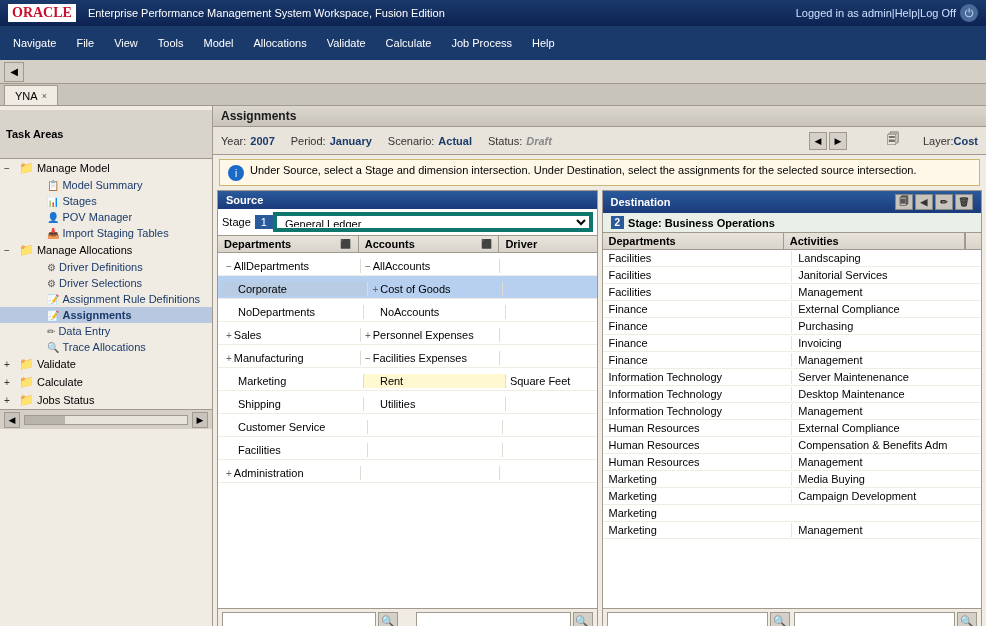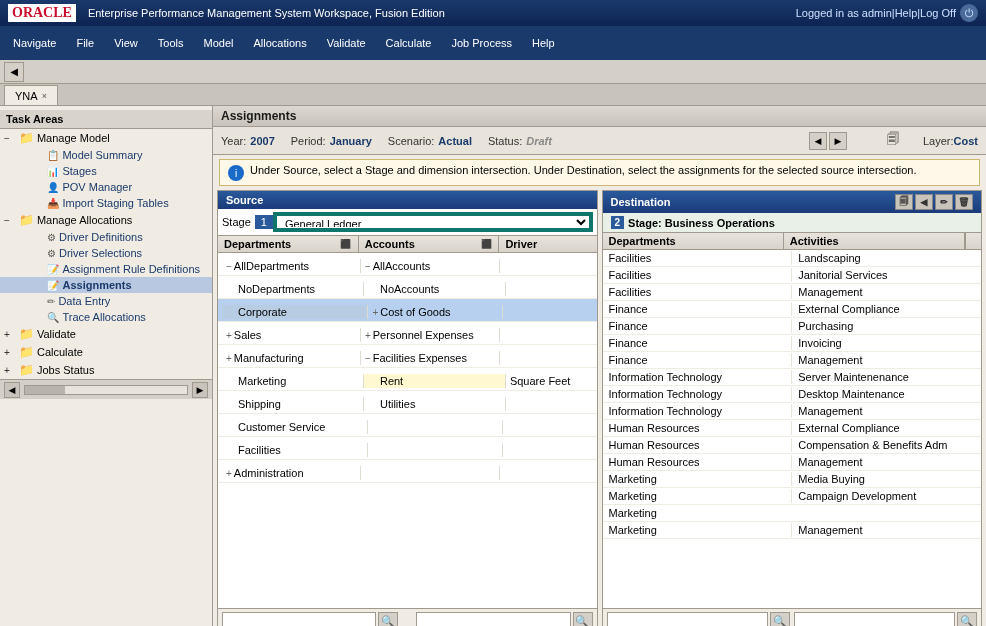--- a/index.html
+++ b/index.html
@@ -494,21 +494,21 @@
 <div class="tab-bar">
   <div class="tab active">
     <span>YNA</span>
     <span class="tab-close">×</span>
   </div>
 </div>
 
 <div class="main-content">
 
   <div class="sidebar">
-    <div style="padding:3px 6px; font-weight:bold; background:#d8d4cc; border-bottom:1px solid #a0998e;">Task Areas</div>
+    <div style="padding:18px 6px; font-weight:bold; background:#d8d4cc; border-bottom:1px solid #a0998e;">Task Areas</div>
 
     <div class="sidebar-section-header">
       <span class="toggle-icon">−</span>
       <span class="folder-icon">📁</span>
       <span>Manage Model</span>
     </div>
     <div class="sidebar-item">
       <span style="width:20px"></span>
       <span class="item-icon">📋</span>
       <span>Model Summary</span>
@@ -664,31 +664,31 @@
           <div class="tree-item">
             <div class="tree-cell" style="flex:1.2;">
               <span class="expand-icon">−</span>AllDepartments
             </div>
             <div class="tree-cell" style="flex:1.2;">
               <span class="expand-icon">−</span>AllAccounts
             </div>
             <div class="tree-cell" style="flex:0.8;"></div>
           </div>
 
-          <div class="tree-item">
-            <div class="tree-cell" style="flex:1.2;padding-left:16px;">NoDepartments</div>
-            <div class="tree-cell" style="flex:1.2;padding-left:16px;">NoAccounts</div>
-            <div class="tree-cell" style="flex:0.8;"></div>
-          </div>
-
           <div class="tree-item selected">
             <div class="tree-cell" style="flex:1.2;padding-left:16px;background:#b8cce4;">Corporate</div>
             <div class="tree-cell" style="flex:1.2;padding-left:4px;">
               <span class="expand-icon">+</span>Cost of Goods
             </div>
+            <div class="tree-cell" style="flex:0.8;"></div>
+          </div>
+
+          <div class="tree-item">
+            <div class="tree-cell" style="flex:1.2;padding-left:16px;">NoDepartments</div>
+            <div class="tree-cell" style="flex:1.2;padding-left:16px;">NoAccounts</div>
             <div class="tree-cell" style="flex:0.8;"></div>
           </div>
 
           <div class="tree-item">
             <div class="tree-cell" style="flex:1.2;padding-left:4px;">
               <span class="expand-icon">+</span>Sales
             </div>
             <div class="tree-cell" style="flex:1.2;padding-left:4px;">
               <span class="expand-icon">+</span>Personnel Expenses
             </div>

